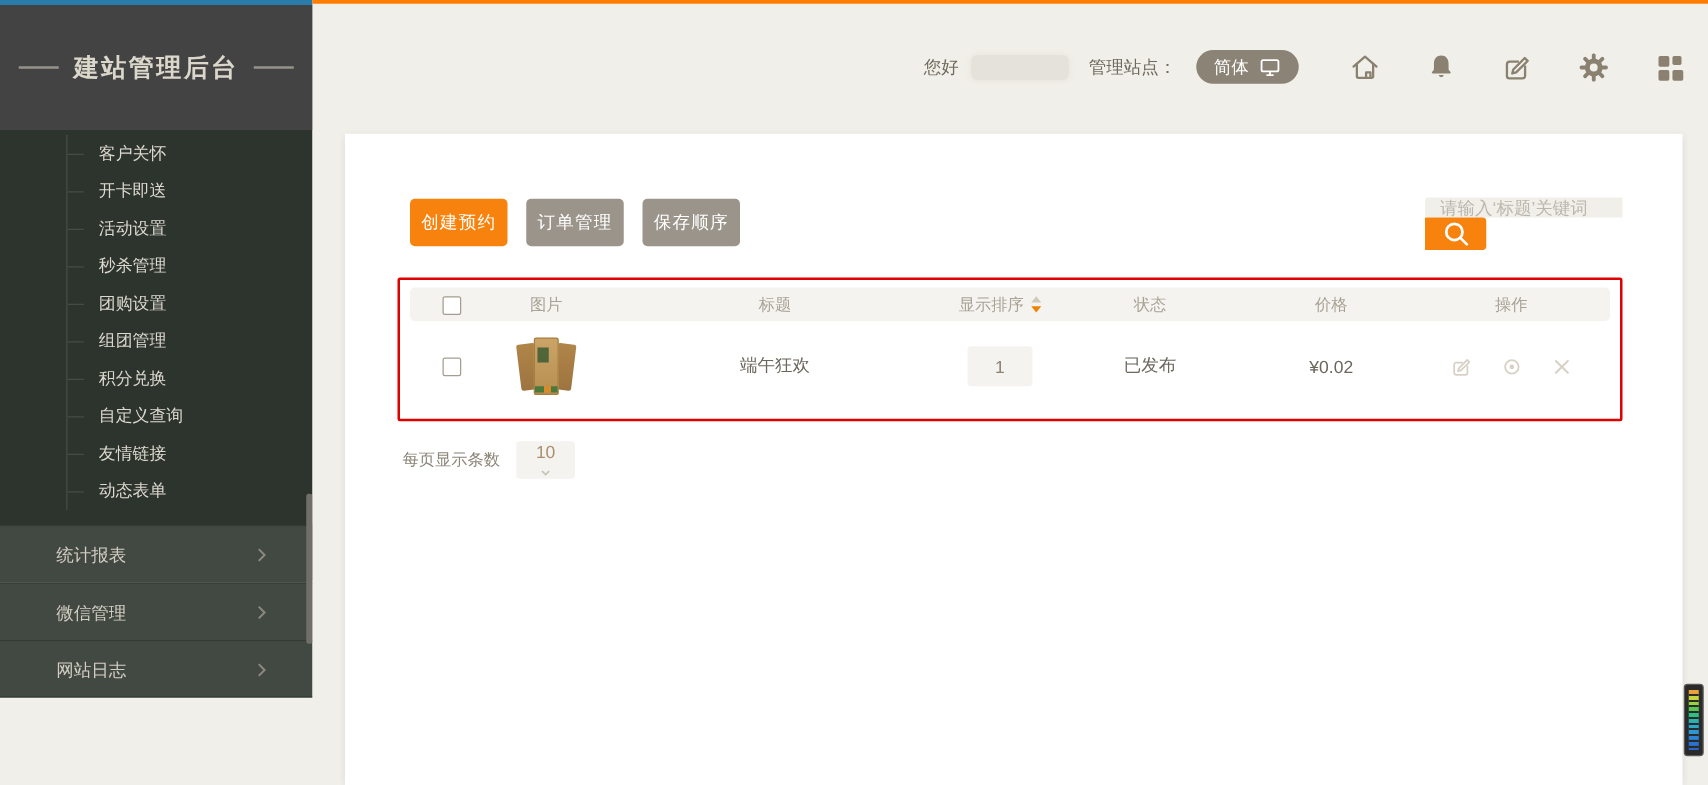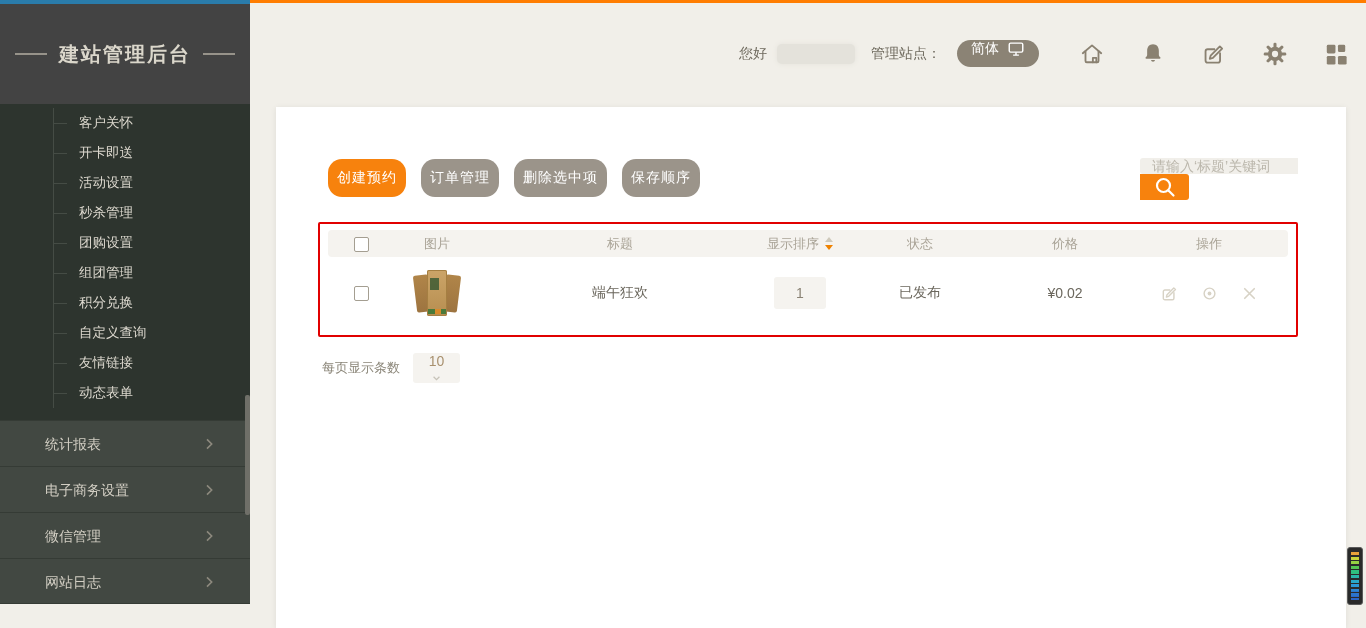--- a/index.html
+++ b/index.html
@@ -24,31 +24,31 @@
   .chev-right { position:absolute; right:33px; top:15px; width:16px; height:16px; }
   .scroll-thumb { position:absolute; right:0; top:395px; width:5px; height:120px; background:#6f6f68; border-radius:2px; }
 
   
   .main { position:absolute; left:250px; top:0; width:1220px; height:628px; background:#f1efe9; }
   .main-orangebar { height:3px; background:#ff7d00; }
   .topbar { height:101px; display:flex; align-items:center; justify-content:flex-end; padding-right:60px; }
   .greeting { color:#6f6a5e; font-size:14px; }
   .name-blob { width:78px; height:20px; margin:0 16px 0 10px; background:#e4e2db; border-radius:5px; box-shadow:0 0 5px #e4e2db; }
   .site-label { color:#6f6a5e; font-size:14px; margin-right:16px; }
-  .lang-pill { display:flex; align-items:flex-start; gap:8px; height:27px; padding:0 14px;
+  .lang-pill { display:flex; align-items:center; gap:8px; height:27px; padding:0 14px;
     background:#8b8375; border:none; border-radius:14px; color:#fff; font-size:14px; cursor:pointer; margin-right:40px; }
   .hicons { display:flex; align-items:center; gap:35px; }
   .hicon { width:26px; height:26px; cursor:pointer; display:block; }
 
   
   .panel { position:absolute; left:26px; top:107px; width:1070px; height:521px;
     background:#fff; box-shadow:0 1px 6px rgba(0,0,0,0.08); padding:0 48px 0 42px; }
   .toolbar { margin-top:51px; display:flex; align-items:center; }
   .btn-group { display:flex; gap:15px; margin-left:10px; }
-  .btn { height:38px; padding:0 9px; border:none; border-radius:14px; color:#fff;
+  .btn { height:38px; padding:0 9px; border:none; border-radius:4px; color:#fff;
     font-size:14px; cursor:pointer; font-family:inherit; letter-spacing:1px; }
   .btn.orange { background:#f7820d; }
   .btn.gray { background:#9b948a; }
   .searchbox { margin-left:auto; display:flex; height:40px;flex-direction:column; }
   .search-input { width:158px; height:40px; border:none; background:#f1efea; border-radius:3px 0 0 3px;
     padding:0 12px; font-size:14px; color:#6f6a5e; font-family:inherit; outline:none; }
   .search-input::placeholder { color:#bbb7ac; }
   .search-btn { width:49px; height:40px; border:none; background:#f7820d; border-radius:0 3px 3px 0;
     cursor:pointer; display:flex; align-items:center; justify-content:center; }
 
@@ -116,26 +116,20 @@
     <li>动态表单</li>
   </ul>
   <ul class="sections">
     <li>
       <span>统计报表</span>
       <svg class="chev-right" viewBox="0 0 24 24" fill="none" stroke="#8d897e" stroke-width="2.4">
           <path d="M9 5 L16 12 L9 19"></path>
         </svg>
     </li>
     <li>
-      <span>电子商务设置</span>
-      <svg class="chev-right" viewBox="0 0 24 24" fill="none" stroke="#8d897e" stroke-width="2.4">
-          <path d="M9 5 L16 12 L9 19"></path>
-        </svg>
-    </li>
-    <li>
       <span>微信管理</span>
       <svg class="chev-right" viewBox="0 0 24 24" fill="none" stroke="#8d897e" stroke-width="2.4">
           <path d="M9 5 L16 12 L9 19"></path>
         </svg>
     </li>
     <li>
       <span>网站日志</span>
       <svg class="chev-right" viewBox="0 0 24 24" fill="none" stroke="#8d897e" stroke-width="2.4">
           <path d="M9 5 L16 12 L9 19"></path>
         </svg>
@@ -197,21 +191,20 @@
           <line x1="12" y1="2.6" x2="12" y2="10.8"></line>
       </svg>
     </div>
   </div>
 
   <div class="panel">
     <div class="toolbar">
       <div class="btn-group">
         <button class="btn orange">创建预约</button>
         <button class="btn gray">订单管理</button>
-        <button class="btn gray">删除选中项</button>
         <button class="btn gray">保存顺序</button>
       </div>
       <div class="searchbox">
         <input class="search-input" type="text" placeholder="请输入‘标题’关键词" style="">
         <button class="search-btn">
           <svg width="26" height="26" viewBox="0 0 26 26" fill="none" stroke="#fff" stroke-width="2.2" stroke-linecap="round">
             <circle cx="11.5" cy="11.5" r="6.5"></circle>
               <line x1="16.5" y1="16.5" x2="21.5" y2="21.5"></line>
           </svg>
         </button>

